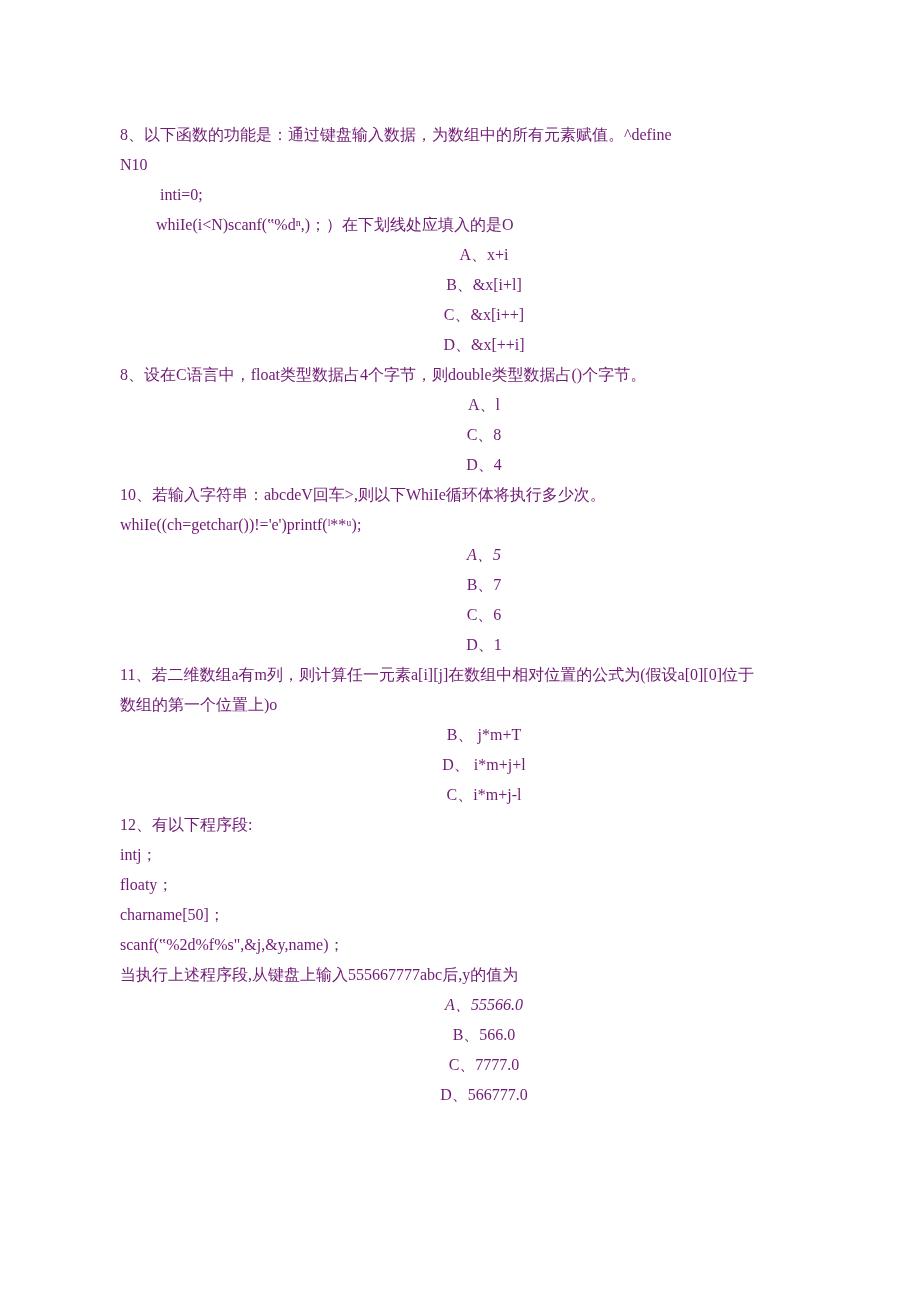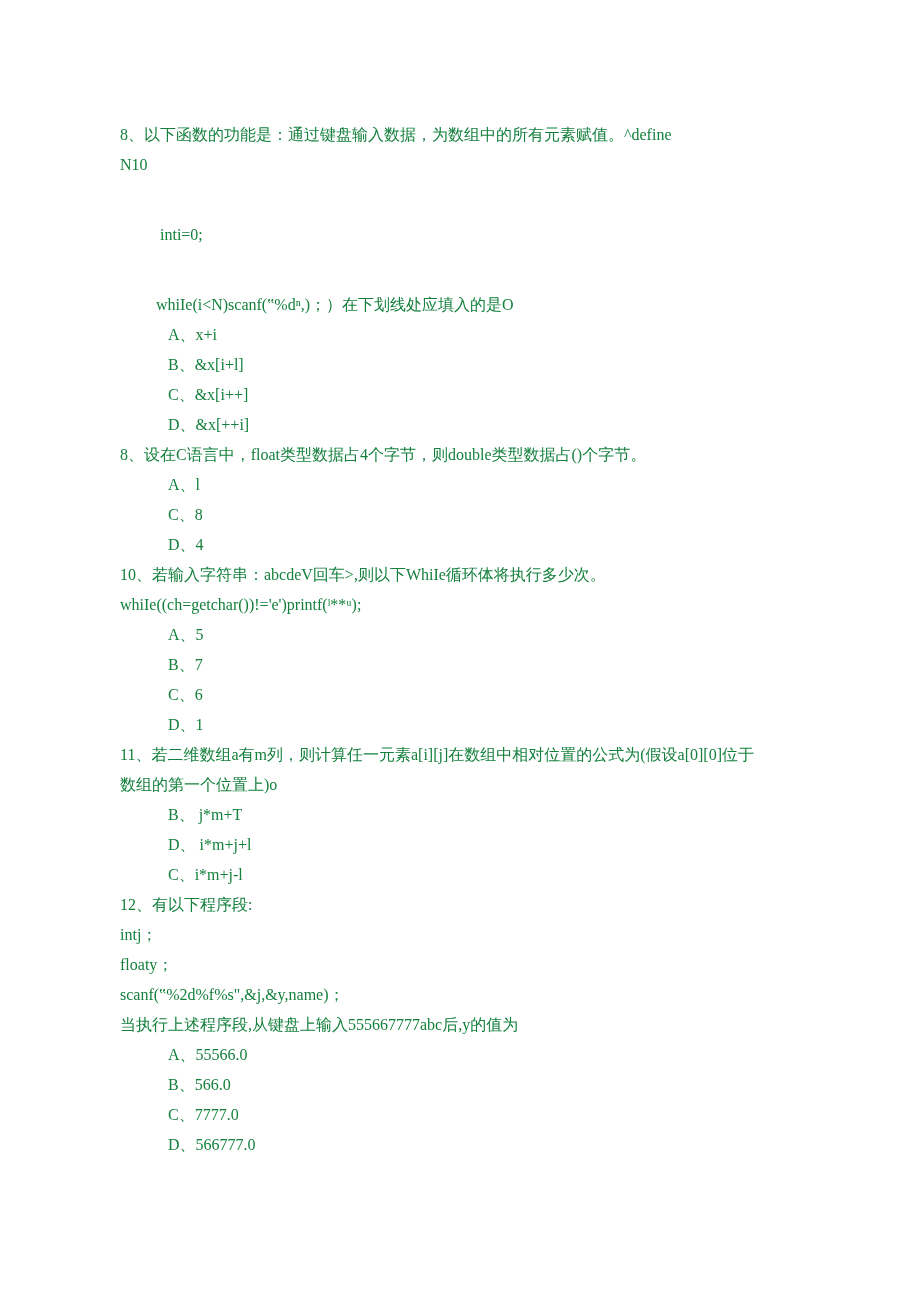--- a/index.html
+++ b/index.html
@@ -8,33 +8,34 @@
     background: #ffffff;
     font-family: "SimSun", "宋体", serif;
   }
   .page {
     width: 920px;
     min-height: 1301px;
     padding: 120px 120px 40px 120px;
     box-sizing: border-box;
     font-size: 16px;
     line-height: 30px;
-    color: #15803d;
+    color: #701a75;
   }
   .line {
     white-space: pre-wrap;
   }
   .opt {
     padding-left: 3em;
+    text-align: center;
   }
   .sub {
     padding-left: 2em;
-    margin-top: 40px;
   }
   .italic {
+    font-style: italic;
   }
 </style>
 </head>
 <body>
 
 <div class="page" id="page">
     <div class="line">8、以下函数的功能是：通过键盘输入数据，为数组中的所有元素赋值。^define</div>
     <div class="line">N10</div>
     <div class="line sub">  inti=0;</div>
     <div class="line sub"> whiIe(i&lt;N)scanf(‟%dⁿ,)；）在下划线处应填入的是O</div>
@@ -53,19 +54,20 @@
     <div class="opt">C、6</div>
     <div class="opt">D、1</div>
     <div class="line">11、若二维数组a有m列，则计算任一元素a[i][j]在数组中相对位置的公式为(假设a[0][0]位于</div>
     <div class="line">数组的第一个位置上)o</div>
     <div class="opt">B、       j*m+T</div>
     <div class="opt">D、       i*m+j+l</div>
     <div class="opt">C、i*m+j-l</div>
     <div class="line">12、有以下程序段:</div>
     <div class="line">intj；</div>
     <div class="line">floaty；</div>
+    <div class="line">charname[50]；</div>
     <div class="line">scanf(‟%2d%f%s",&amp;j,&amp;y,name)；</div>
     <div class="line">当执行上述程序段,从键盘上输入555667777abc后,y的值为</div>
     <div class="opt italic">A、55566.0</div>
     <div class="opt">B、566.0</div>
     <div class="opt">C、7777.0</div>
     <div class="opt">D、566777.0</div>
   </div>
 
 </body></html>

